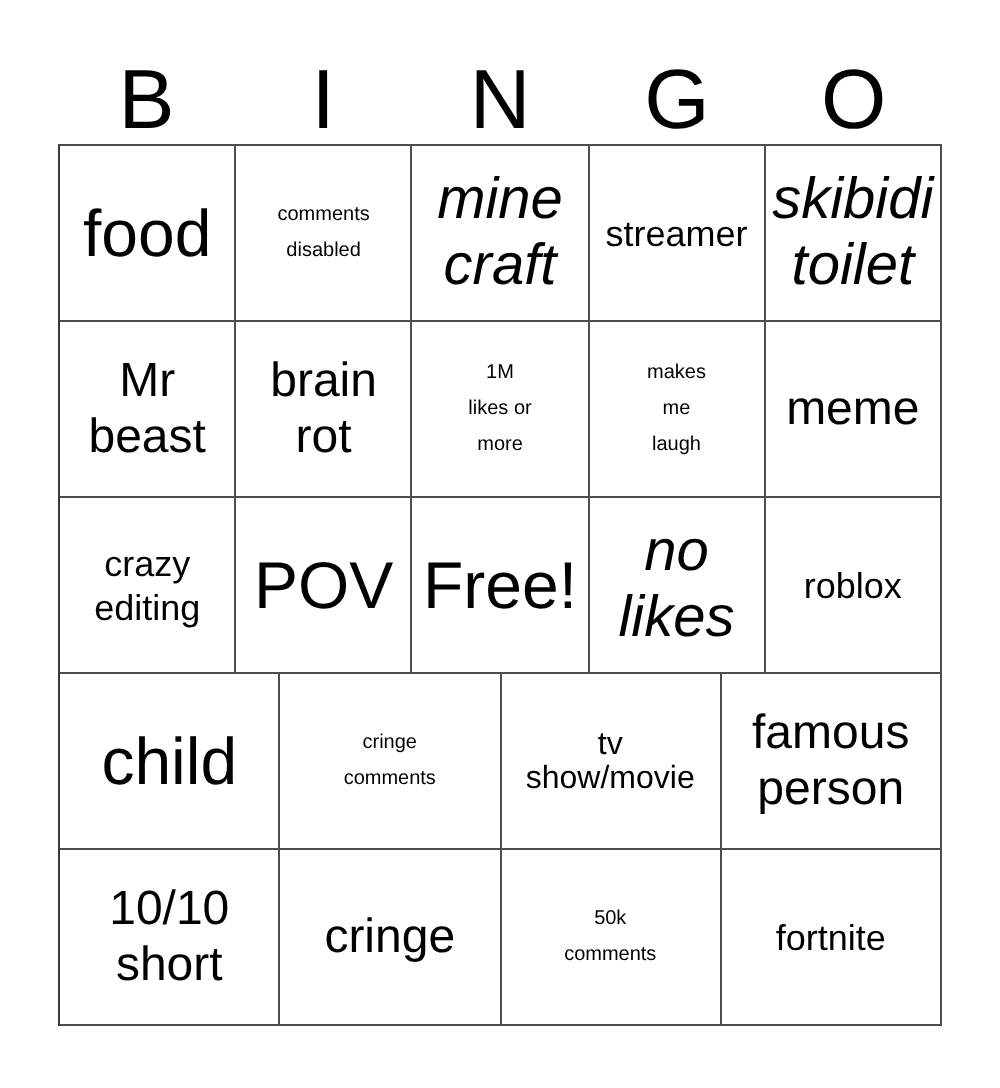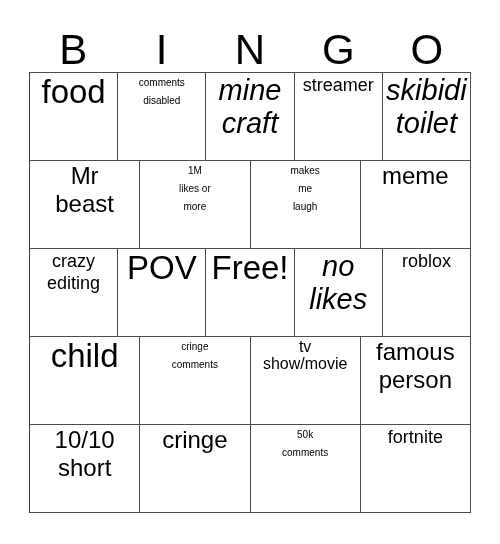--- a/index.html
+++ b/index.html
@@ -57,20 +57,21 @@
     flex: 1 1 0;
     display: flex;
     border-bottom: 1px solid #4d4d4d;
     box-sizing: border-box;
   }
   .cell {
     flex: 1 1 0;
     border-right: 1px solid #4d4d4d;
     box-sizing: border-box;
     display: flex;
+    align-items: center;
     justify-content: center;
     text-align: center;
     padding: 1px 2px;
     overflow: hidden;
   }
   .cell-text {
     display: block;
     width: 100%;
     white-space: pre-line;
     color: #000000;
@@ -116,20 +117,24 @@
           <span class="cell-text">skibidi
 toilet</span>
         </div>
     </div>
 
     <div class="grid-row">
       <div class="cell sz-md">
           <span class="cell-text">Mr
 beast</span>
         </div>
+      <div class="cell sz-md">
+          <span class="cell-text">brain
+rot</span>
+        </div>
       <div class="cell sz-xs">
           <span class="cell-text">1M
 likes or
 more</span>
         </div>
       <div class="cell sz-xs">
           <span class="cell-text">makes
 me
 laugh</span>
         </div>

